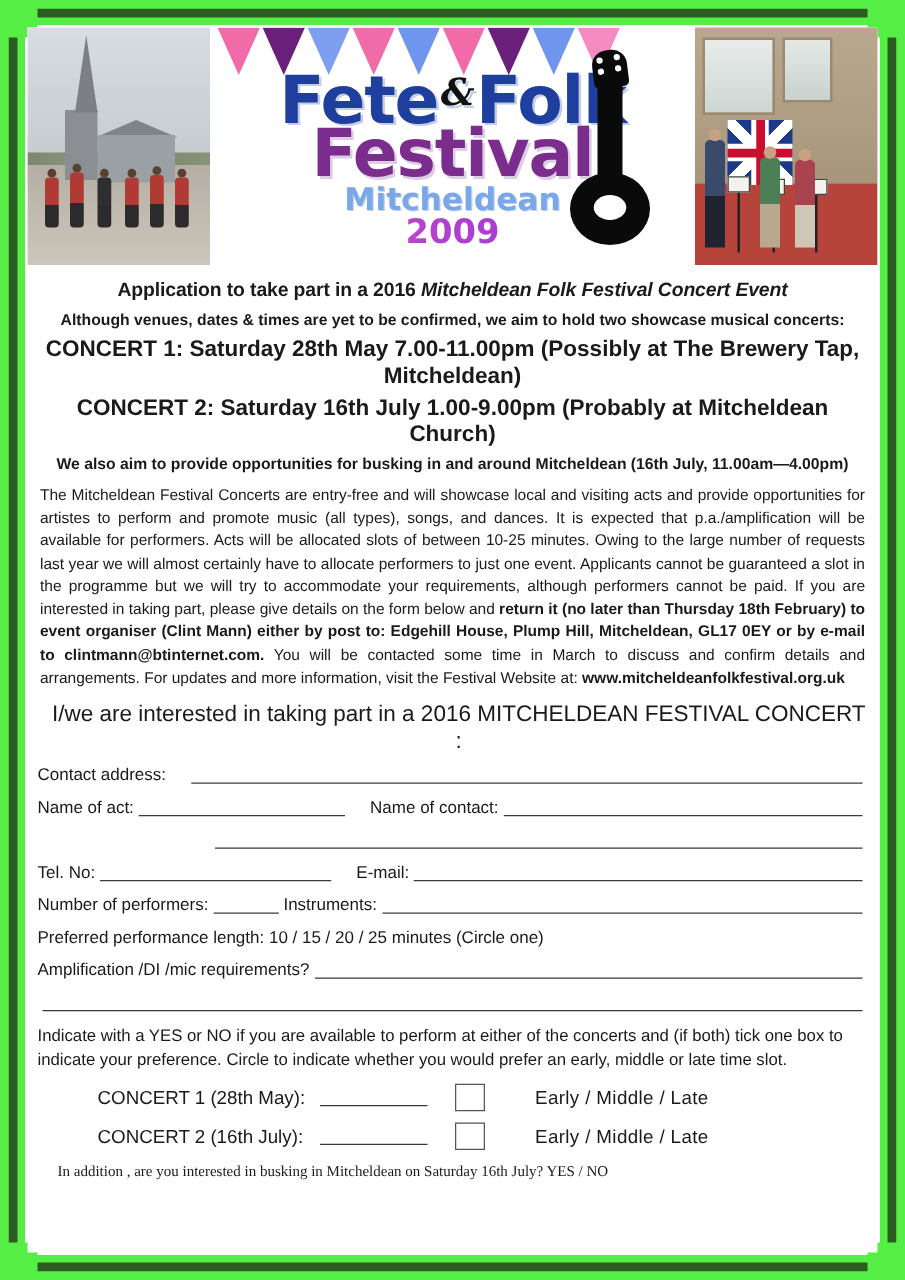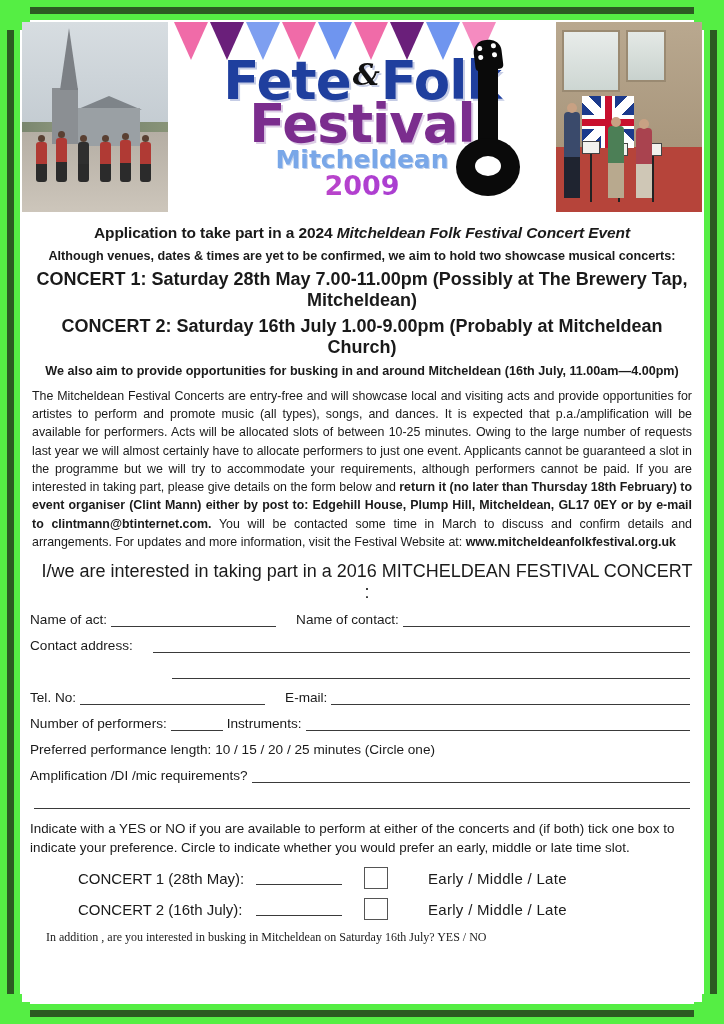--- a/index.html
+++ b/index.html
@@ -279,45 +279,45 @@
         <div class="pr-music pr-m3"></div>
         <div class="pr-person pr-p1"></div>
         <div class="pr-person pr-p2"></div>
         <div class="pr-person pr-p3"></div>
       </div>
     </div>
 
     <div class="doc">
 
       <div class="title">
-        <span>Application to take part in a 2024 </span><i>Mitcheldean Folk Festival Concert Event</i>
+        <span>Application to take part in a 2016 </span><i>Mitcheldean Folk Festival Concert Event</i>
       </div>
 
       <div class="lead">Although venues, dates &amp; times are yet to be confirmed, we aim to hold two showcase musical concerts:</div>
       <div class="concert-line">CONCERT 1:  Saturday 28th May  7.00-11.00pm  (Possibly at The Brewery Tap, Mitcheldean)</div>
       <div class="concert-line">CONCERT 2:  Saturday 16th July    1.00-9.00pm  (Probably at Mitcheldean Church)</div>
       <div class="busk-line">We also aim to provide opportunities for busking in and around Mitcheldean (16th July, 11.00am—4.00pm)</div>
 
       <div class="body-para"><span>The Mitcheldean Festival Concerts are entry-free and will showcase local and visiting acts and provide opportunities for artistes to perform and promote music (all types), songs, and dances. It is expected that p.a./amplification will be available  for performers.  Acts will be allocated slots of between 10-25 minutes. Owing to the large number of requests last year we will almost certainly have to allocate performers to just one event. Applicants cannot be guaranteed a slot in the programme  but we will try to accommodate  your requirements, although performers cannot be paid. If you are interested in taking part, please give details on the form below and </span><b>return it (no later than Thursday 18th February) to event organiser (Clint Mann) either by post to: Edgehill House, Plump Hill, Mitcheldean, GL17 0EY or by e-mail to clintmann@btinternet.com.</b><span> You will be contacted some time in March to discuss and confirm details and arrangements. For updates and more information, visit the Festival Website at: </span><b>www.mitcheldeanfolkfestival.org.uk</b></div>
 
       <div class="intent">I/we are interested in taking part in a 2016 MITCHELDEAN FESTIVAL CONCERT :</div>
 
       <div class="form">
 
         <div class="row">
+          <span class="lbl">Contact address:</span>
+          <span class="gap"></span>
+          <span class="fill"></span>
+        </div>
+
+        <div class="row">
           <span class="lbl">Name of act:</span>
           <span class="fill short"></span>
           <span class="gap"></span>
           <span class="lbl">Name of contact:</span>
-          <span class="fill"></span>
-        </div>
-
-        <div class="row">
-          <span class="lbl">Contact address:</span>
-          <span class="gap"></span>
           <span class="fill"></span>
         </div>
 
         <div class="addr-row2">
           <span class="addr-indent"></span>
           <span class="fill"></span>
         </div>
 
         <div class="row">
           <span class="lbl">Tel. No:</span>

